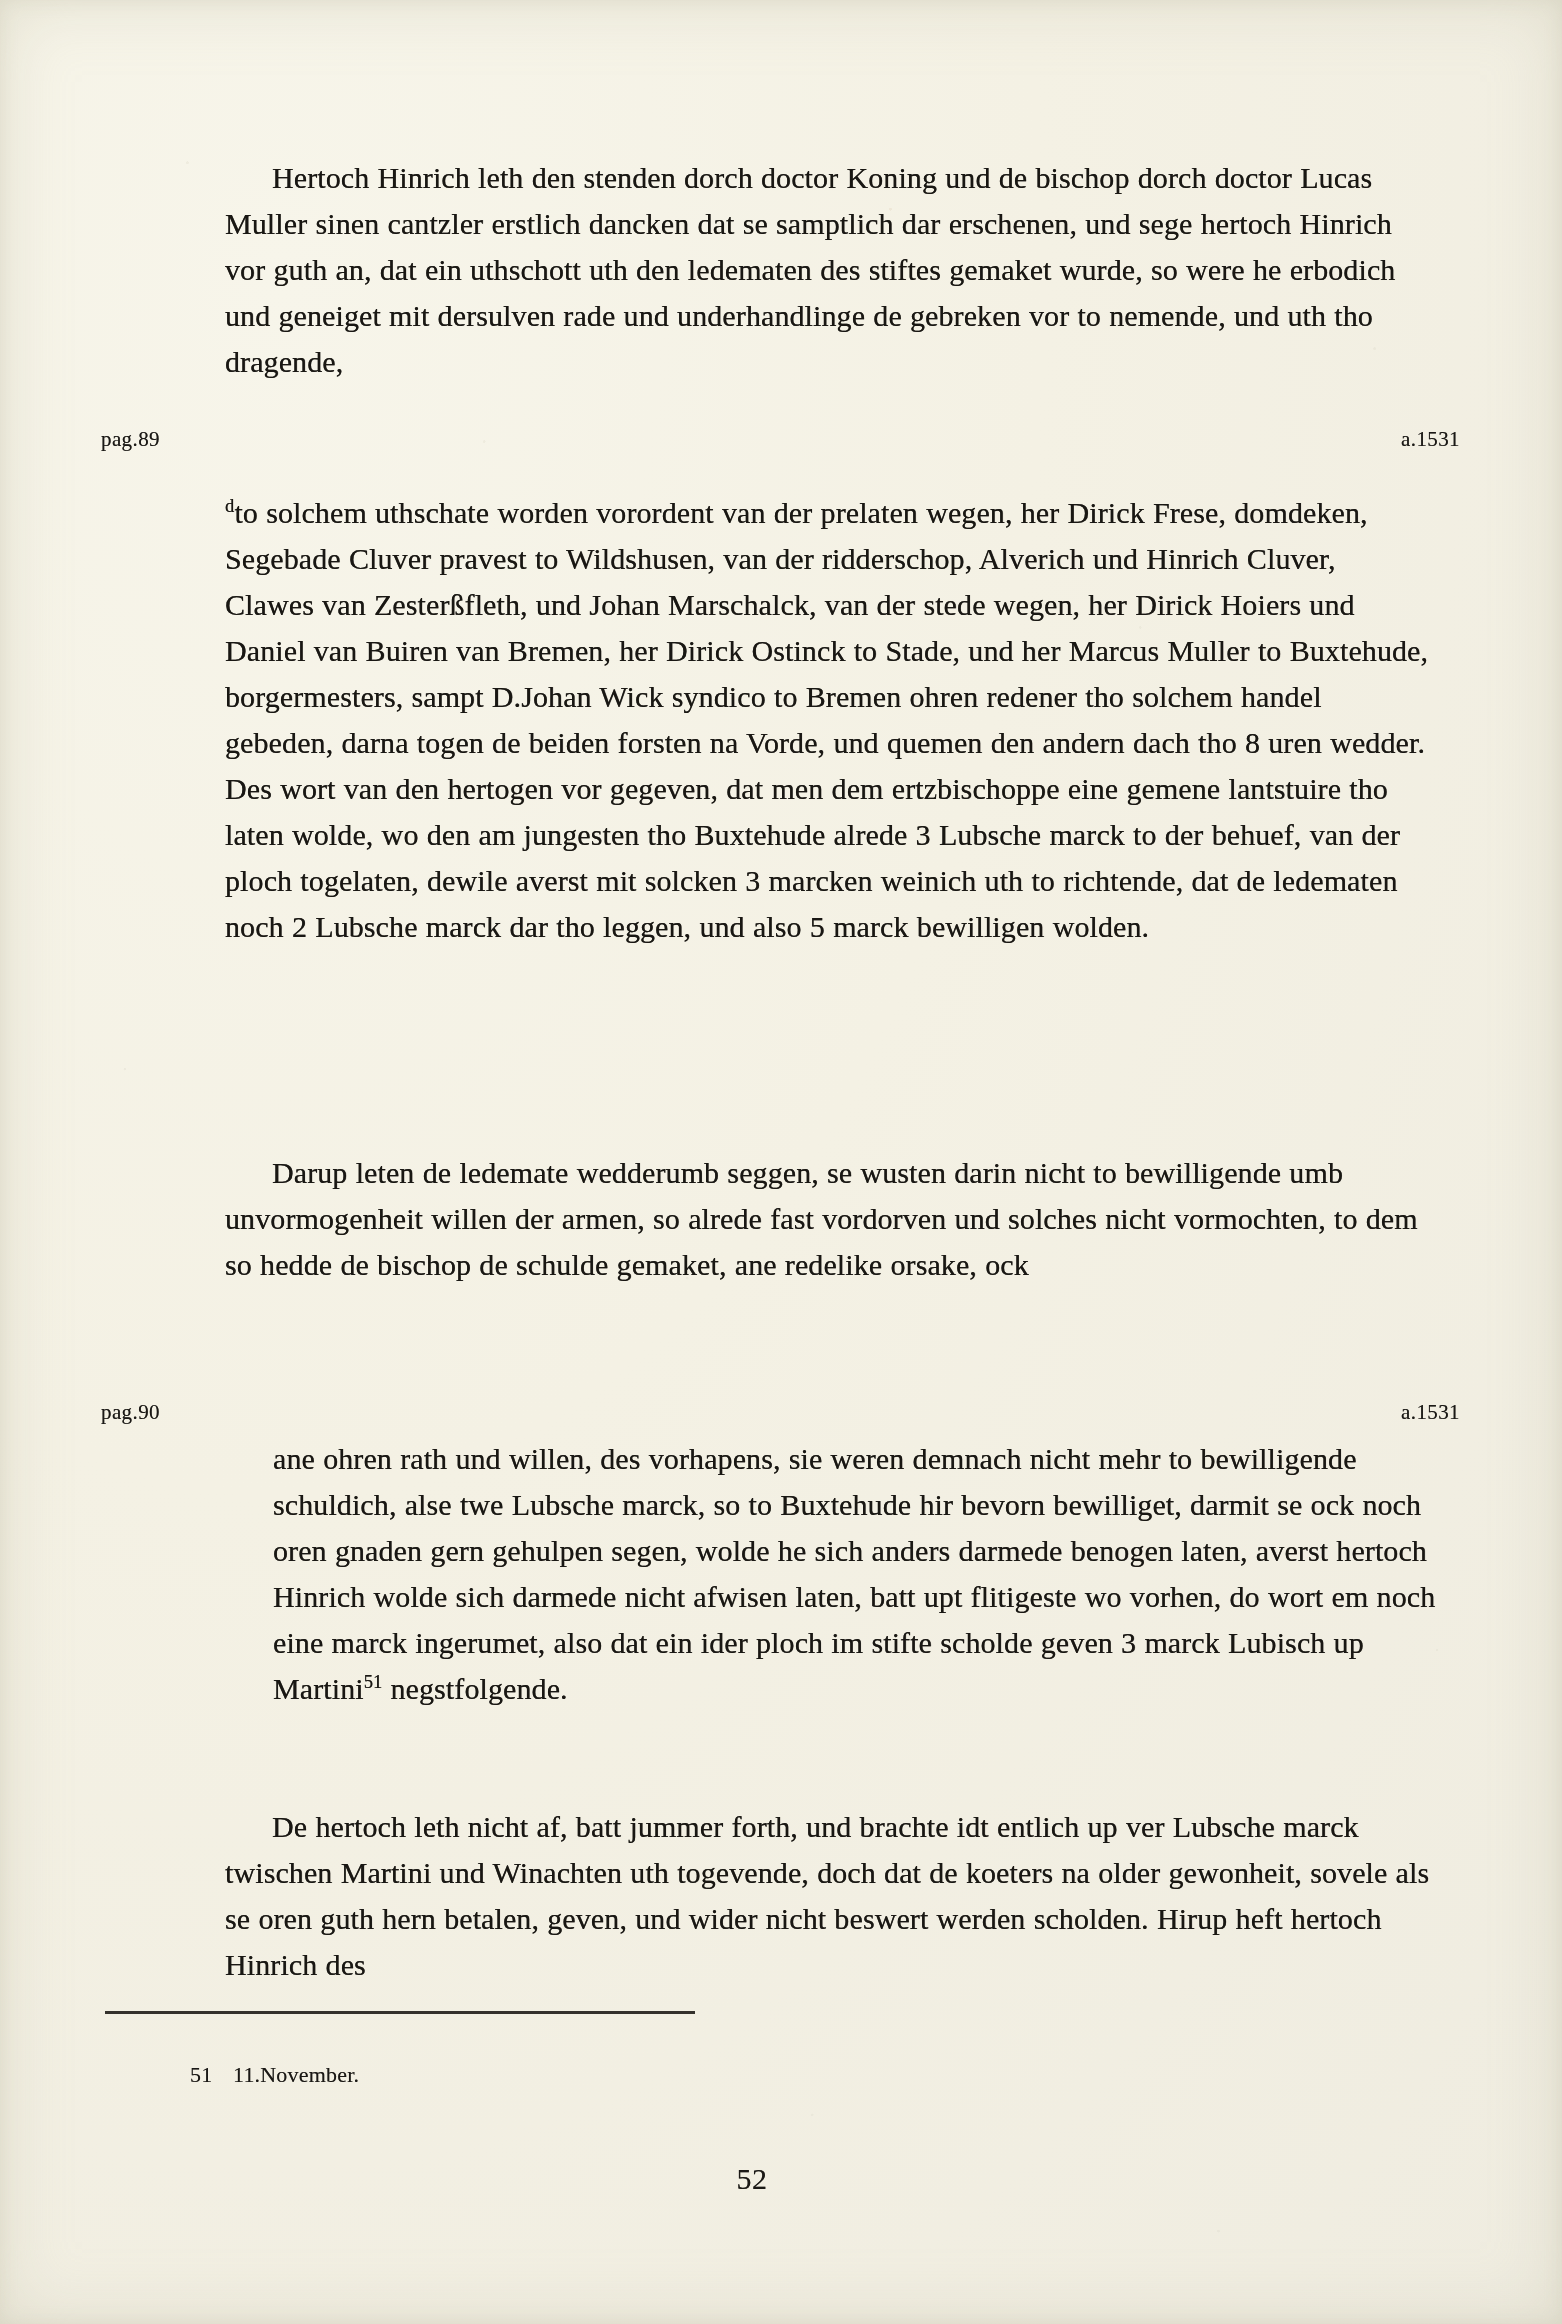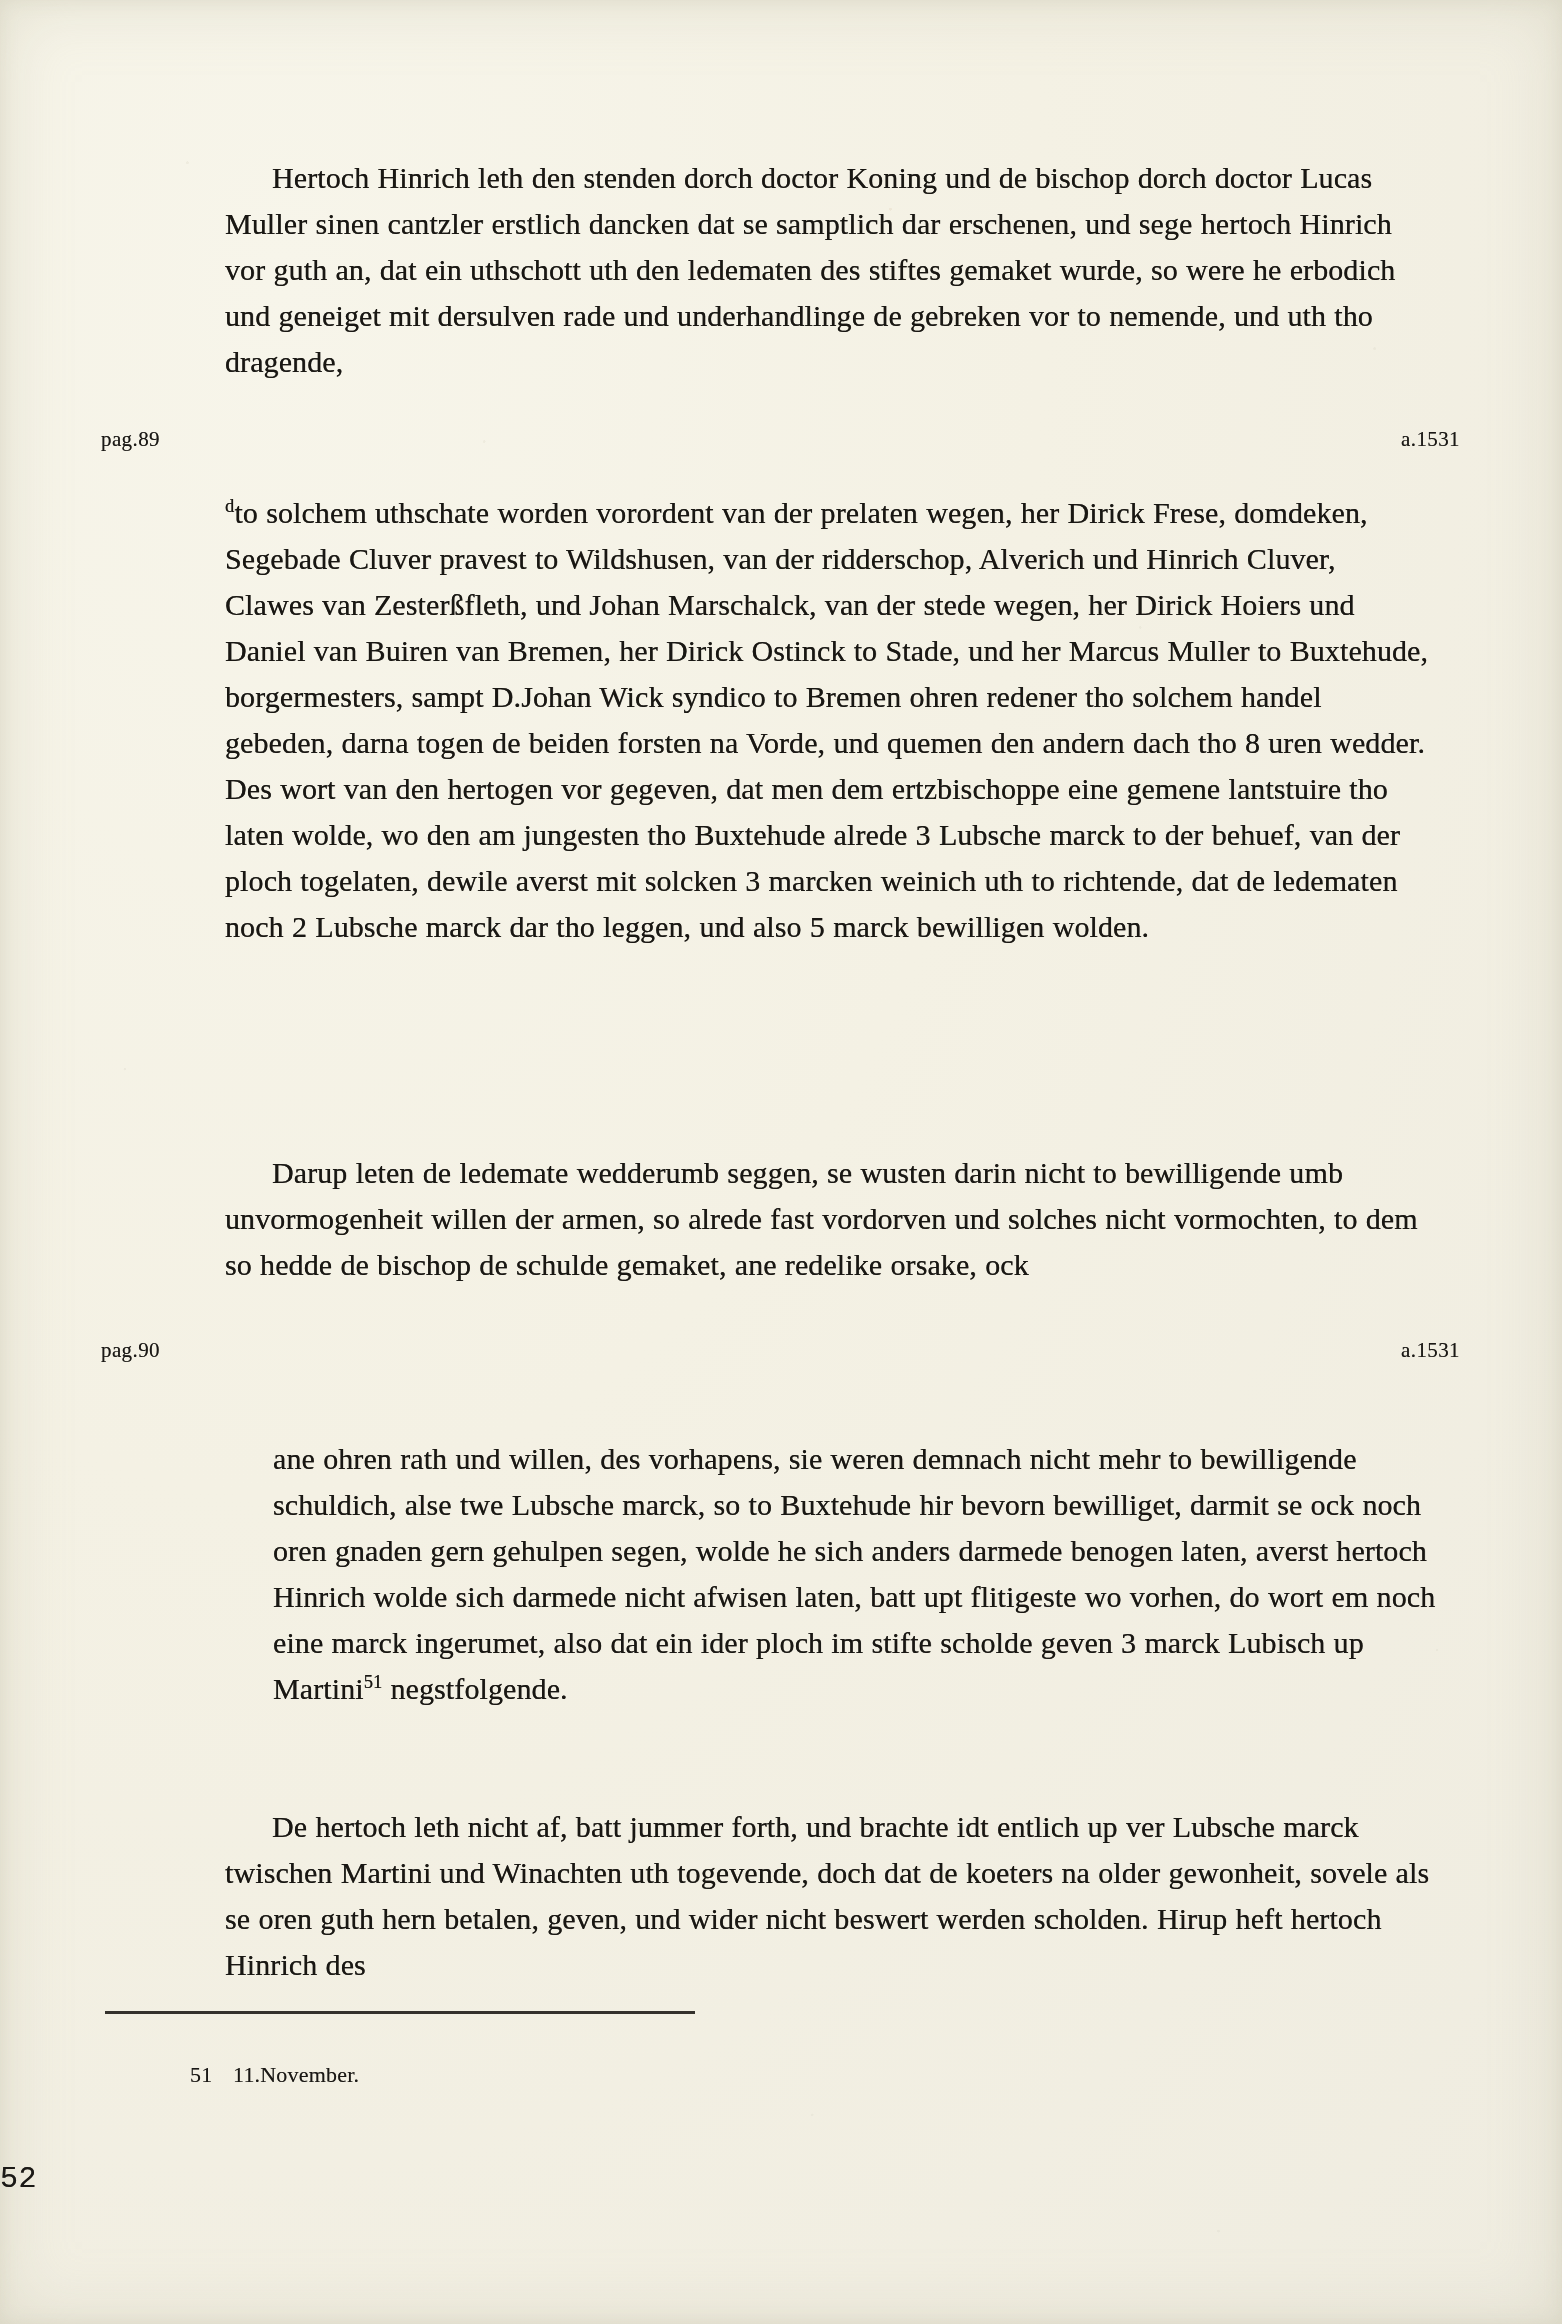--- a/index.html
+++ b/index.html
@@ -85,21 +85,21 @@
     align-items: flex-start;
     font-size: 21px;
     color: #1b1916;
     letter-spacing: 0.4px;
     text-shadow: 0 0 0.6px rgba(25,23,19,0.6);
   }
   .running .rh-left { font-weight: 400; }
   .running .rh-right { font-weight: 400; }
 
   #running-head-1 { top: 427px; }
-  #running-head-2 { top: 1338px; gap: 24px; }
+  #running-head-2 { top: 1400px; gap: 24px; }
 
   #block-1 { top: 107px; margin-top: 48px; }
   #block-2 { top: 490px; }
   #block-3 { top: 1150px; }
   #block-4 { top: 1436px; margin-left: 48px; }
   #block-5 { top: 1781px; margin-top: 23px; }
 
   sup.marker {
     font-size: 0.62em;
     vertical-align: super;
@@ -137,25 +137,25 @@
   .footnotes .fn-num {
     display: inline-block;
     min-width: 43px;
   }
 
   .folio {
     position: absolute;
     left: 0;
     top: 2162px;
     width: 1504px;
+    text-align: center;
     font-size: 30px;
     color: #1b1916;
     letter-spacing: 0.5px;
     text-shadow: 0 0 0.6px rgba(25,23,19,0.6);
-    font-family: Liberation Mono, monospace;
   }
 </style>
 </head>
 <body>
 
 <div class="page">
 
   <div class="paper-noise"></div>
   <div class="page-edge"></div>
 

